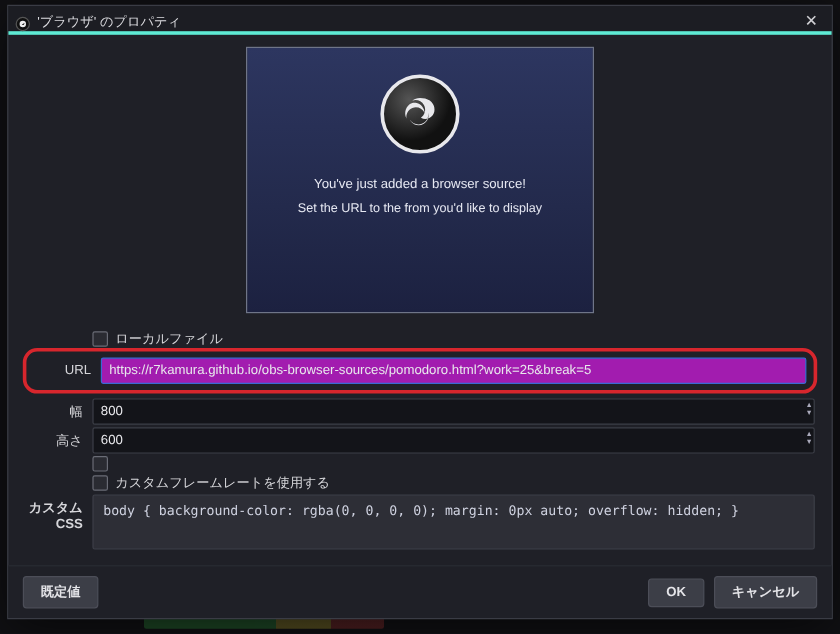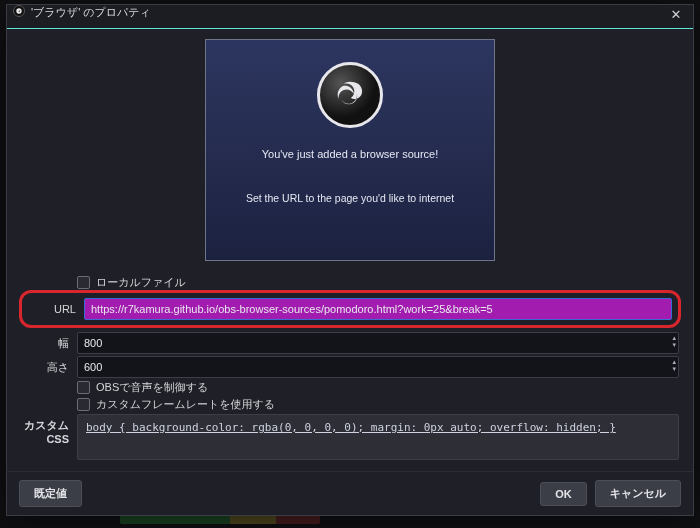--- a/index.html
+++ b/index.html
@@ -14,22 +14,22 @@
   .bg-meter::after{content:"60     55     50     45     40     35"; font-size:7px; color:#9aa; position:absolute; top:3px; left:6px; letter-spacing:1px; opacity:.6;}
 
   .dialog {
     position: absolute; left: 6px; top: 4px; right: 6px; bottom: 12px;
     background: #1f2027;
     border: 1px solid #3a3c45;
     box-shadow: 0 8px 40px rgba(0,0,0,.6);
     display: flex; flex-direction: column;
   }
   .titlebar {
-    height: 24px; display: flex; align-items: flex-start; padding: 0 6px;
-    background: #1c1d23; border-bottom: 1px solid #5eead4;
+    height: 24px; display: flex; align-items: flex-end; padding: 0 6px;
+    background: #1c1d23; border-bottom: 3px solid #5eead4;
     font-size: 11px; color: #dcdce0;
   }
   .titlebar .obs-dot {
     width: 12px; height: 12px; border-radius: 50%; background: #111; border:1px solid #555;
     margin-right: 6px; display:flex; align-items:center; justify-content:center;
   }
   .titlebar .obs-dot svg{width:8px;height:8px;}
   .titlebar .spacer { flex: 1; }
   .close-x { width: 22px; height: 18px; display:flex; align-items:center; justify-content:center;
     font-size:13px; color:#d0d0d4; cursor:pointer;}
@@ -46,21 +46,21 @@
   }
   .hero .logo-circ{
     width:66px;height:66px;border-radius:50%;
     background: radial-gradient(circle at 35% 30%, #555 0%, #111 60%);
     border:3px solid #e8e8ec;
     display:flex;align-items:center;justify-content:center;
     margin-bottom:18px;
   }
   .hero .logo-circ svg{width:40px;height:40px;}
   .hero .line{font-size:10.5px; line-height:1.5; color:#e6e8f2; margin-bottom:8px;}
-  .hero .line.strong{font-size:11px; margin-bottom:28px;}
+  .hero .line.strong{font-size:11px; margin-bottom:4px;}
 
   .form { margin-top:14px; display:flex; flex-direction:column; gap:2px; }
   .row { display:flex; align-items:center; }
   .row .label { width:56px; text-align:right; font-size:11px; color:#d6d6da; padding-right:8px;}
   .row .ctrl { flex:1; }
   .indent { padding-left:56px; }
   .checkbox { display:flex; align-items:center; gap:6px; font-size:11px; color:#d6d6da; }
   .cb-box { width:13px; height:13px; border:1px solid #6a6c76; background:#2a2b32; border-radius:2px; cursor:pointer;}
 
   .highlight {
@@ -70,21 +70,21 @@
     width:100%; background:#131419; border:1px solid #3d3f48;
     color:#e8e8ec; font-size:11px; padding:4px 6px; border-radius:2px;
     font-family: inherit;
   }
   .url-field input.text{border-color:#3a6ad4; background:#a21caf;}
 
   .spin{ position:relative; }
   .spin .arrows{ position:absolute; right:3px; top:2px; display:flex; flex-direction:column; gap:0; }
   .spin .arrows span{ font-size:7px; line-height:7px; color:#aab; cursor:pointer; }
 
-  textarea.css{ height:46px; resize:none; font-family: Consolas, monospace; font-size:11px; padding:6px 8px; color:#cfd2e0; background:#2d2e36;text-decoration:underline;}
+  textarea.css{ height:46px; resize:none; font-family: Consolas, monospace; font-size:11px; padding:6px 8px; color:#cfd2e0; background:#2d2e36;}
   .css-row .label{align-self:flex-start; padding-top:4px;font-weight:bold;}
 
   .footer{
     height:44px; border-top:1px solid #2a2c33; display:flex; align-items:center; padding:0 12px;
     background:#1f2027;
   }
   .btn{
     background:#3c3e47; border:1px solid #4c4e58; color:#e4e4e8; font-size:11px;
     padding:5px 14px; border-radius:3px; cursor:pointer;font-weight:bold;
   }
@@ -115,21 +115,21 @@
   <div class="body">
     <div class="hero-wrap">
       <div class="hero">
         <div class="logo-circ">
           <svg viewBox="0 0 48 48">
             <circle cx="24" cy="24" r="22" fill="none" stroke="#e8e8ec" stroke-width="0"></circle>
             <path fill="#e8e8ec" d="M24 8c-3 0-5.6 1-7.7 2.7 4.3-1.6 9.3.2 11.6 4.3 2.5 4.4 1.1 9.9-3 12.7 3.9 2.2 9 1.3 11.8-2.4C40 21 38.7 14 33.8 10.5 31 8.8 27.5 8 24 8zM13.3 14.6C9.2 18 8 24 10.6 28.8c-1-4.5 1.4-9.2 5.8-10.9 4.7-1.8 10 .3 12.2 4.8-.3-4.5-3.4-8.5-8-9.6-2.7-.6-5.3-.1-7.3 1.5zM14 30c2.6 3.8 7.4 5.4 11.8 3.8 4.7-1.7 7.3-6.5 6.3-11.2 1.4 4.3-.5 9.2-4.7 11.4-4.5 2.4-10 1-12.8-3.1-.3-.3-.5-.6-.6-.9z"></path>
           </svg>
         </div>
         <div class="line strong">You've just added a browser source!</div>
-        <div class="line">Set the URL to the page you'd like to internet</div>
+        <div class="line">Set the URL to the from you'd like to display</div>
       </div>
     </div>
 
     <div class="form">
 
       <div class="row indent">
         <label class="checkbox">
           <span class="cb-box"></span>
           <span>ローカルファイル</span>
         </label>
@@ -162,21 +162,20 @@
           <div class="arrows">
               <span>▴</span>
               <span>▾</span>
             </div>
         </div>
       </div>
 
       <div class="row indent">
         <label class="checkbox">
           <span class="cb-box"></span>
-          <span>OBSで音声を制御する</span>
         </label>
       </div>
 
       <div class="row indent">
         <label class="checkbox">
           <span class="cb-box"></span>
           <span>カスタムフレームレートを使用する</span>
         </label>
       </div>
 

